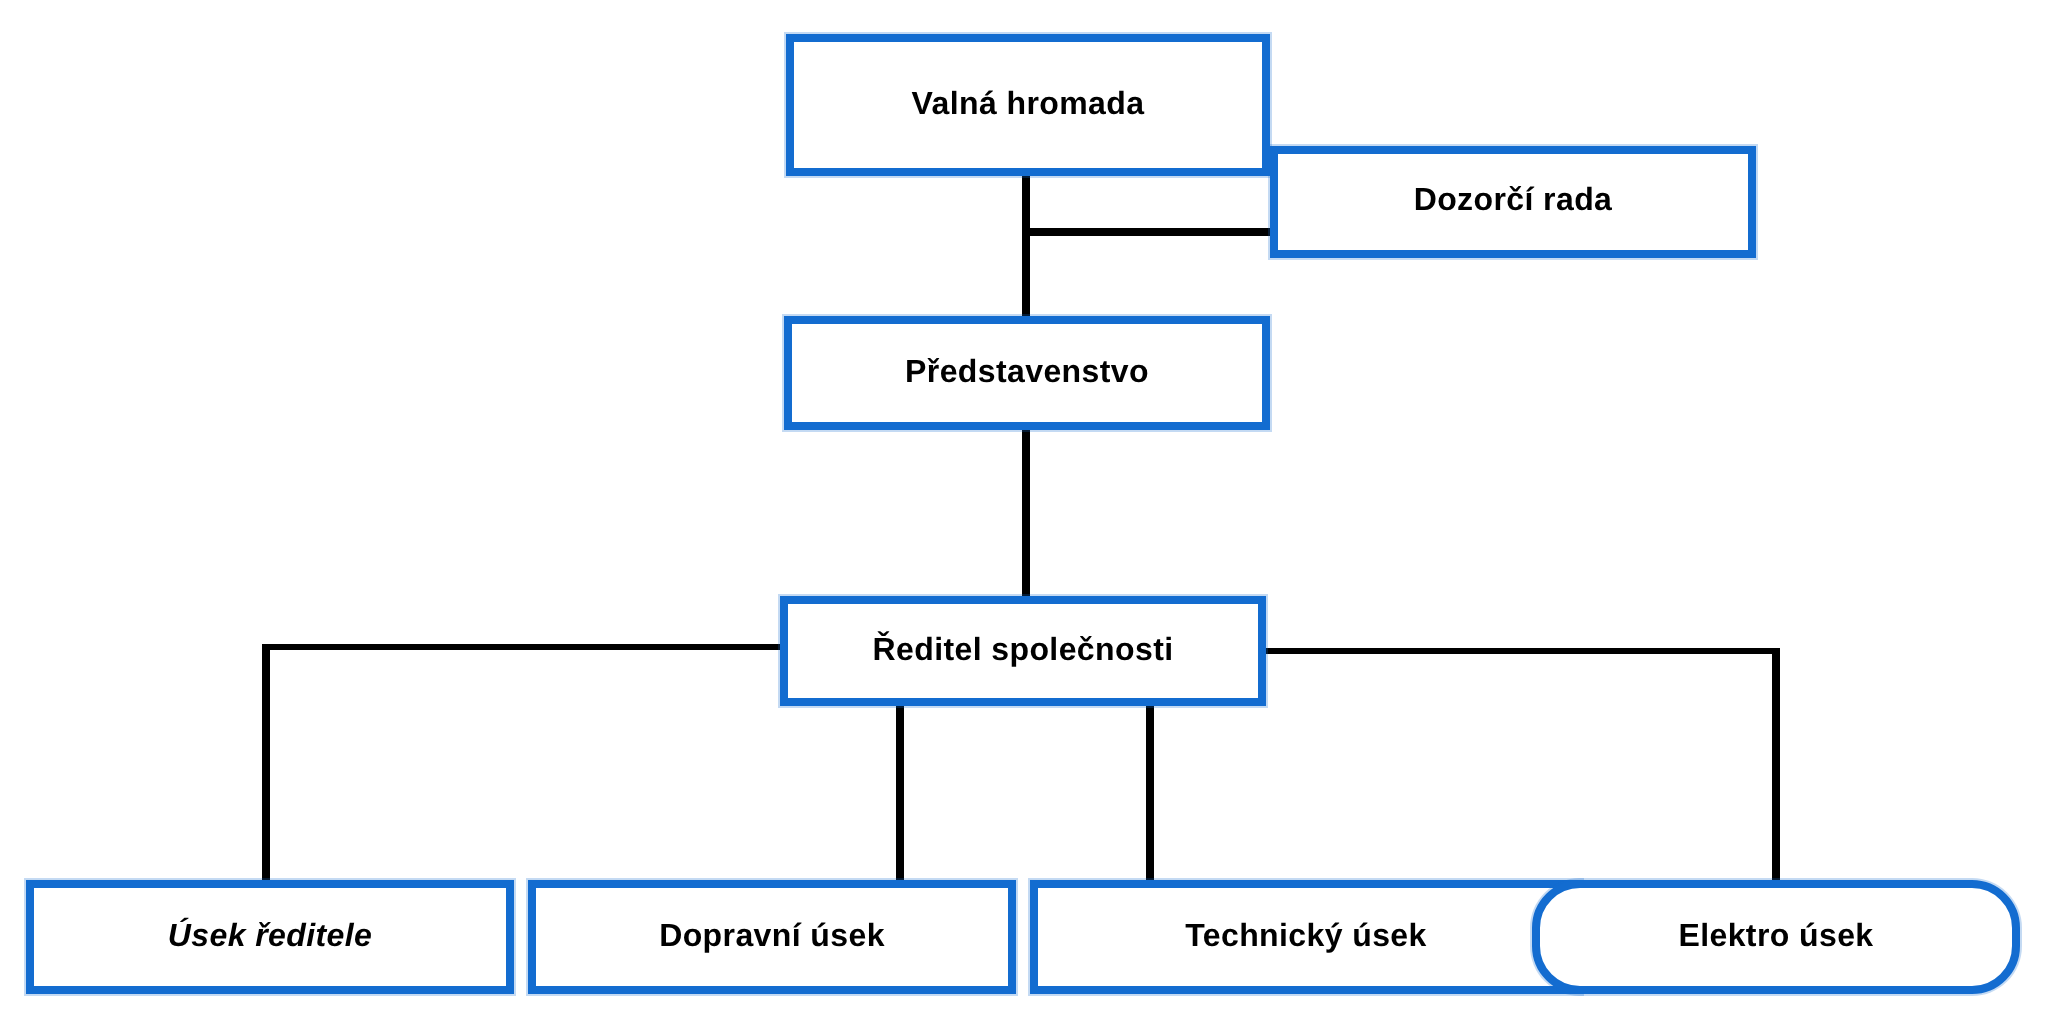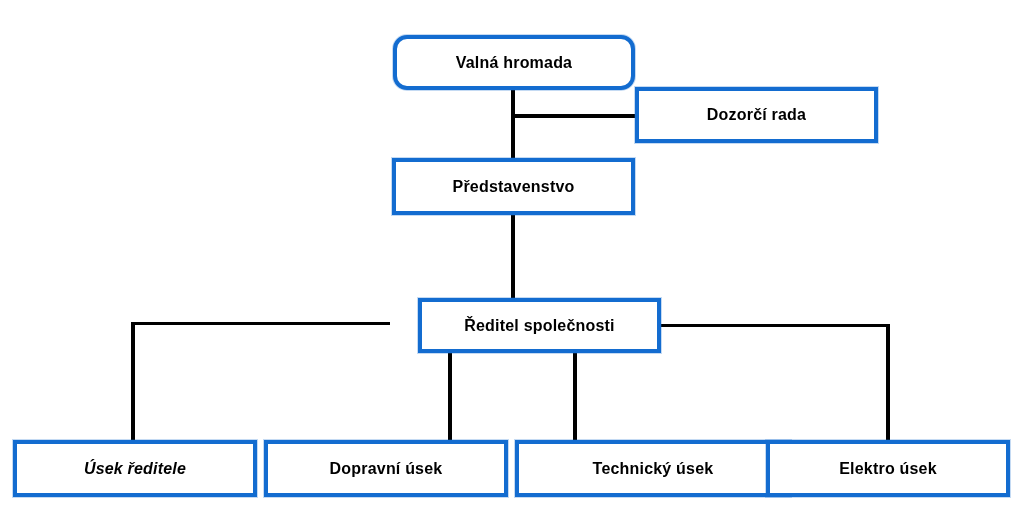--- a/index.html
+++ b/index.html
@@ -33,28 +33,28 @@
     letter-spacing: 0.2px;
     white-space: nowrap;
   }
   .line {
     position: absolute;
     background: var(--line-color, #000000);
     z-index: 1;
   }
 
   
-  #n-valna        { left: 393px; top: 35px;  width: 242px; height: 55px; border-radius: 14px; }
-  #n-dozorci      { left: 635px; top: 87px;  width: 243px; height: 56px; }
+  #n-valna        { left: 393px; top: 17px;  width: 242px; height: 71px; }
+  #n-dozorci      { left: 635px; top: 73px;  width: 243px; height: 56px; }
   #n-predstav     { left: 392px; top: 158px; width: 243px; height: 57px; justify-content: center; }
-  #n-reditel      { left: 390px; top: 298px; width: 243px; height: 55px; margin-left: 28px; }
+  #n-reditel      { left: 390px; top: 298px; width: 243px; height: 55px; }
   #n-usek-red     { left: 13px;  top: 440px; width: 244px; height: 57px; font-style: italic; }
   #n-dopravni     { left: 264px; top: 440px; width: 244px; height: 57px; align-items: center; }
   #n-technicky    { left: 515px; top: 440px; width: 276px; height: 57px; }
-  #n-elektro      { left: 766px; top: 440px; width: 244px; height: 57px; }
+  #n-elektro      { left: 766px; top: 440px; width: 244px; height: 57px; border-radius: 24px; }
 
   
   #l-valna-predstav   { left: 511px; top: 72px;  width: 4px;   height: 86px; }
   #l-branch-dozorci   { left: 511px; top: 114px; width: 124px; height: 4px;  }
   #l-predstav-reditel { left: 511px; top: 215px; width: 4px;   height: 83px; }
   #l-left-h           { left: 131px; top: 322px; width: 259px; height: 3px;  }
   #l-left-v           { left: 131px; top: 322px; width: 4px;   height: 118px; }
   #l-right-h          { left: 633px; top: 324px; width: 257px; height: 3px;  }
   #l-right-v          { left: 886px; top: 324px; width: 4px;   height: 116px; }
   #l-mid-left-v       { left: 448px; top: 353px; width: 4px;   height: 87px; }

